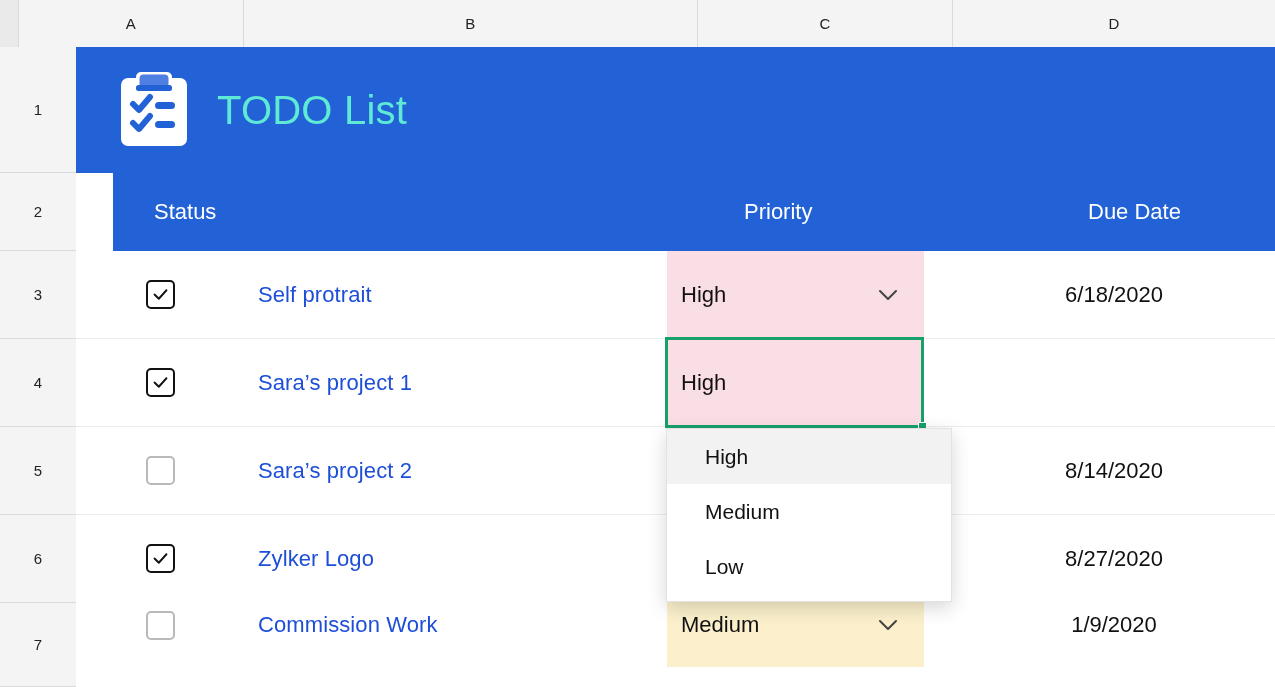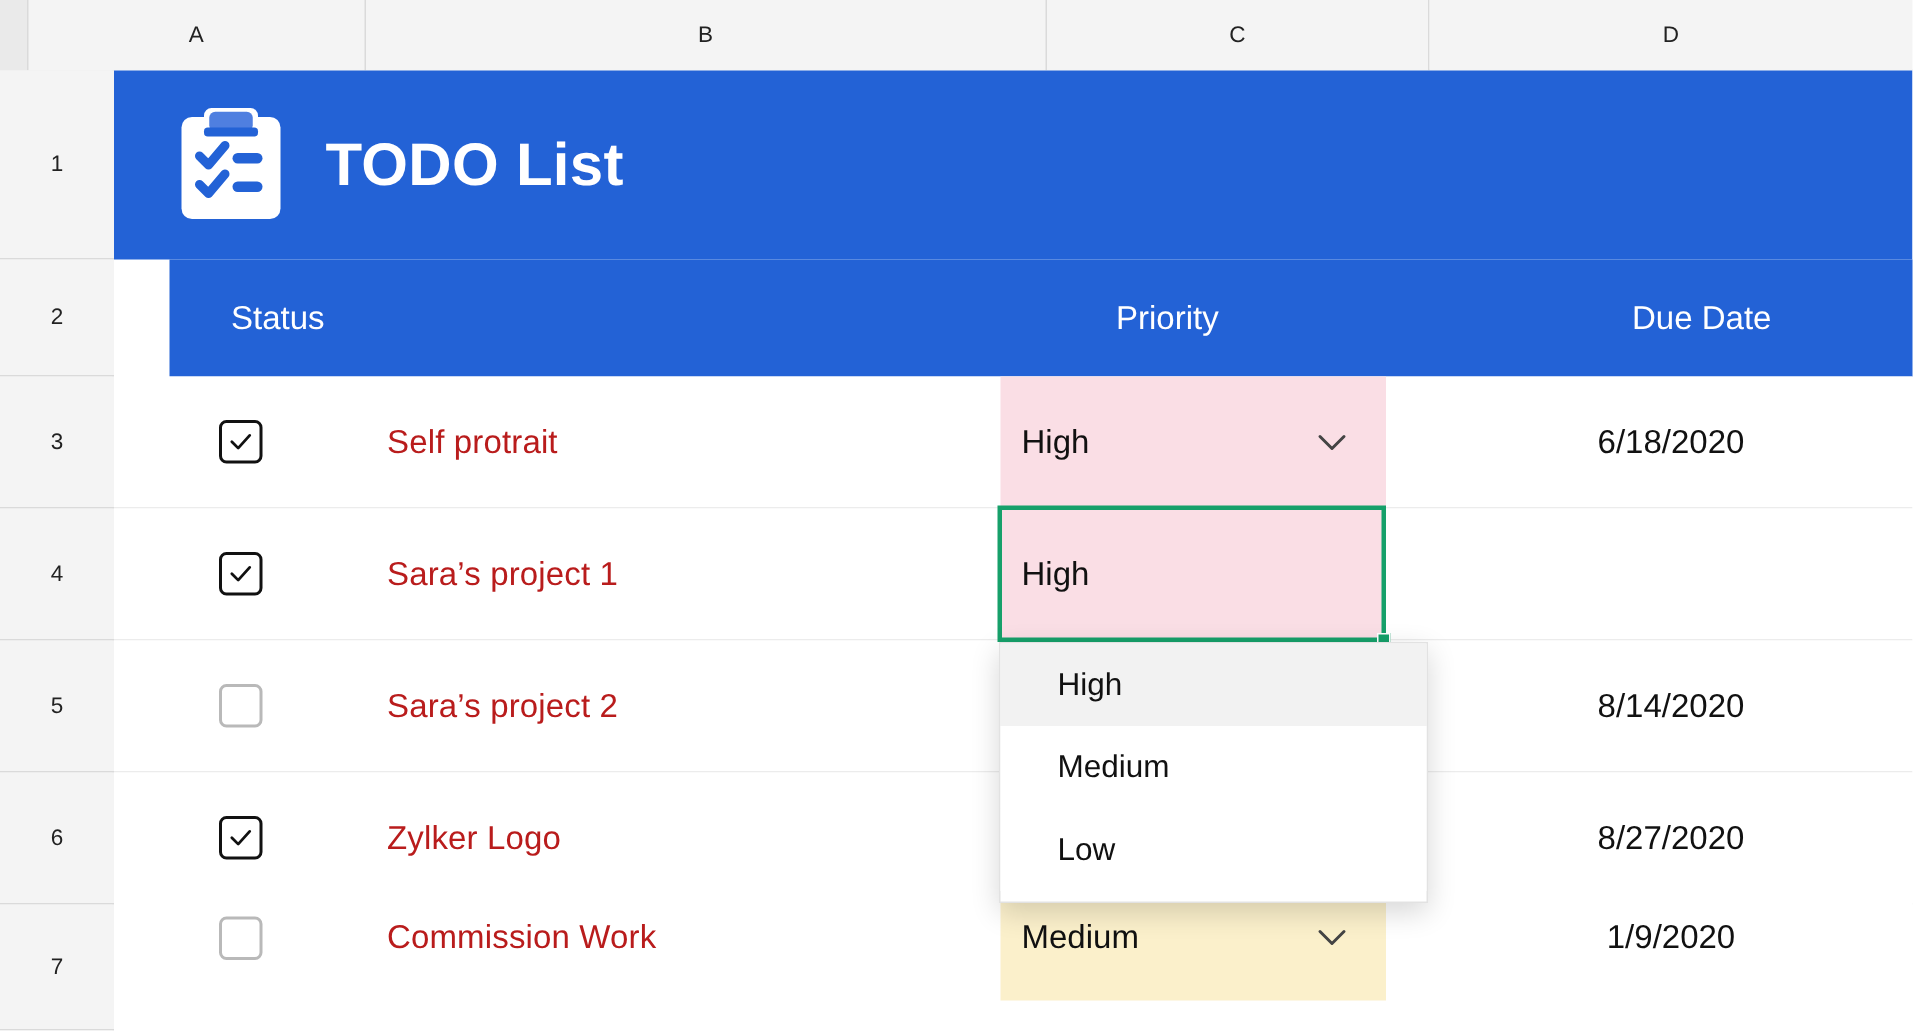--- a/index.html
+++ b/index.html
@@ -58,23 +58,23 @@
   .banner {
     position: absolute; left: 0; top: 0;
     width: 1199px; height: 126px;
     background: #2362d6;
     display: flex; align-items: center;
     padding-left: 43px;
   }
   .clipboard-icon { width: 70px; height: 76px; flex: 0 0 auto; }
   .banner-title {
     margin-left: 28px;
-    color: #ffffff;
+    color: #5eead4;
     font-size: 40px;
-    font-weight: 700;
+    font-weight: 400;
     letter-spacing: .2px;
   }
 
   
   .thead {
     position: absolute; left: 0; top: 126px;
     width: 1199px; height: 78px;
     background: #2362d6;
     margin-left: 37px;
   }
@@ -101,21 +101,21 @@
     border: 2px solid #b9b9b9;
     border-radius: 5px;
     background: #fff;
     display: flex; align-items: center; justify-content: center;
   }
   .checkbox.checked { border-color: #111; }
   .checkbox .tick { width: 17px; height: 17px; display: none; }
   .checkbox.checked .tick { display: block; }
 
   .task-name {
-    font-size: 22px; color: #b91c1c; padding-left: 6px;
+    font-size: 22px; color: #1d4ed8; padding-left: 6px;
     letter-spacing: .1px;
   }
 
   .prio-cell {
     position: absolute; top: 0; height: 100%;
     display: flex; align-items: center; justify-content: space-between;
     padding: 0 26px 0 14px;
     font-size: 22px; color: #111;
   }
   .prio-high { background: #fadee5; }

